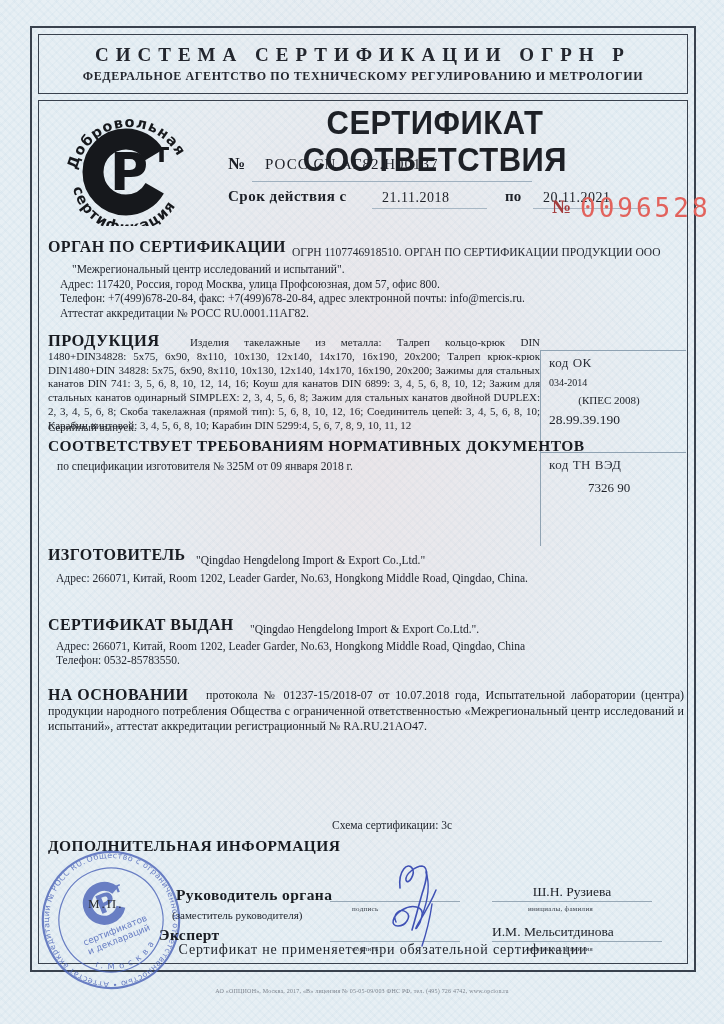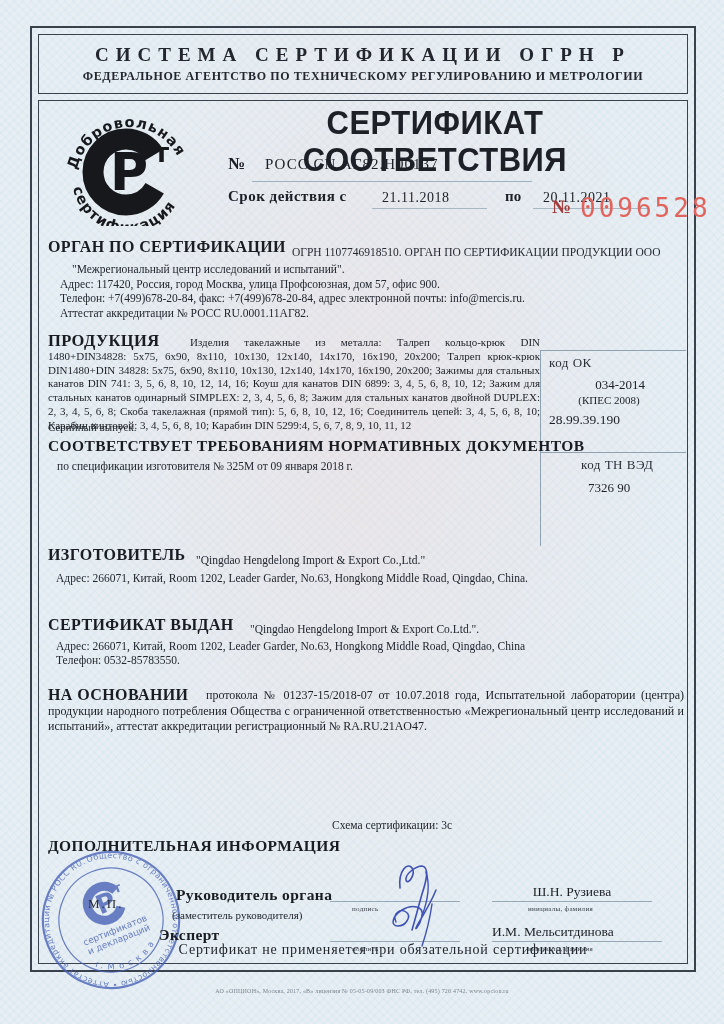--- a/index.html
+++ b/index.html
@@ -46,24 +46,24 @@
   .org-lines{ left:60px; top:262px; width:620px; }
   .org-lines div:first-child{ margin-left:12px; }
   .prod-head{ left:48px; top:331px; font-size:16.5px; }
   .prod-text{ left:48px; top:336px; width:492px; text-indent:142px; font-size:11px; line-height:13.8px; text-align:justify; }
   .prod-serial{ left:48px; top:421px; font-size:11px; }
   .codebox-vline{ left:540px; top:350px; width:0; height:196px; border-left:1px solid #8fa2b2; }
   .codebox-rule1{ left:540px; top:350px; width:146px; border-top:1px solid #8fa2b2; }
   .codebox-rule2{ left:540px; top:452px; width:146px; border-top:1px solid #8fa2b2; }
   .code-label{ font-size:13px; color:#2a2e38; letter-spacing:0.5px; }
   .ok-label{ left:549px; top:355px; }
-  .ok-l1{ left:525px; top:377px; width:120px; text-align:right; font-size:13px; }
+  .ok-l1{ left:549px; top:377px; width:120px; text-align:left; font-size:10px; }
   .ok-l2{ left:549px; top:394px; width:120px; text-align:center; font-size:11px; }
   .ok-l3{ left:549px; top:412px; width:126px; font-size:13.5px; }
-  .tn-label{ left:581px; top:457px; }
+  .tn-label{ left:549px; top:457px; }
   .tn-value{ left:549px; top:480px; width:120px; text-align:center; font-size:13px; }
   .conf-head{ left:48px; top:437px; font-size:15.5px; }
   .conf-text{ left:57px; top:459px; width:470px; }
   .man-head{ left:48px; top:546px; font-size:16px; }
   .man-name{ left:196px; top:553px; }
   .man-addr{ left:56px; top:571px; width:600px; }
   .iss-head{ left:48px; top:616px; font-size:16px; }
   .iss-name{ left:250px; top:622px; }
   .iss-addr{ left:56px; top:639px; width:600px; }
   .iss-phone{ left:56px; top:653px; }
@@ -136,21 +136,21 @@
   <div class="abs dline1"></div>
   <div class="abs dline2"></div>
 
   <div class="abs blank-no">№</div>
   <div class="abs blank-no-digits">0096528</div>
 
   <div class="abs sec-head org-head">ОРГАН ПО СЕРТИФИКАЦИИ</div>
   <div class="abs body-txt org-intro">ОГРН 1107746918510. ОРГАН ПО СЕРТИФИКАЦИИ ПРОДУКЦИИ ООО</div>
   <div class="abs body-txt org-lines">
     <div>"Межрегиональный центр исследований и испытаний".</div>
-    <div>Адрес: 117420, Россия, город Москва, улица Профсоюзная, дом 57, офис 900.</div>
+    <div>Адрес: 117420, Россия, город Москва, улица Профсоюзная, дом 57, офис 800.</div>
     <div>Телефон: +7(499)678-20-84, факс: +7(499)678-20-84, адрес электронной почты: info@mercis.ru.</div>
     <div>Аттестат аккредитации № РОСС RU.0001.11АГ82.</div>
   </div>
 
   <div class="abs sec-head prod-head">ПРОДУКЦИЯ</div>
   <div class="abs prod-text">Изделия такелажные из металла: Талреп кольцо-крюк DIN 1480+DIN34828: 5x75, 6x90, 8x110, 10x130, 12x140, 14x170, 16x190, 20x200; Талреп крюк-крюк DIN1480+DIN 34828: 5x75, 6x90, 8x110, 10x130, 12x140, 14x170, 16x190, 20x200; Зажимы для стальных канатов DIN 741: 3, 5, 6, 8, 10, 12, 14, 16; Коуш для канатов DIN 6899: 3, 4, 5, 6, 8, 10, 12; Зажим для стальных канатов одинарный SIMPLEX: 2, 3, 4, 5, 6, 8; Зажим для стальных канатов двойной DUPLEX: 2, 3, 4, 5, 6, 8; Скоба такелажная (прямой тип): 5, 6, 8, 10, 12, 16; Соединитель цепей: 3, 4, 5, 6, 8, 10; Карабин винтовой: 3, 4, 5, 6, 8, 10; Карабин DIN 5299:4, 5, 6, 7, 8, 9, 10, 11, 12</div>
   <div class="abs prod-serial">Серийный выпуск.</div>
 
   <div class="abs codebox-vline"></div>
   <div class="abs codebox-rule1"></div>

